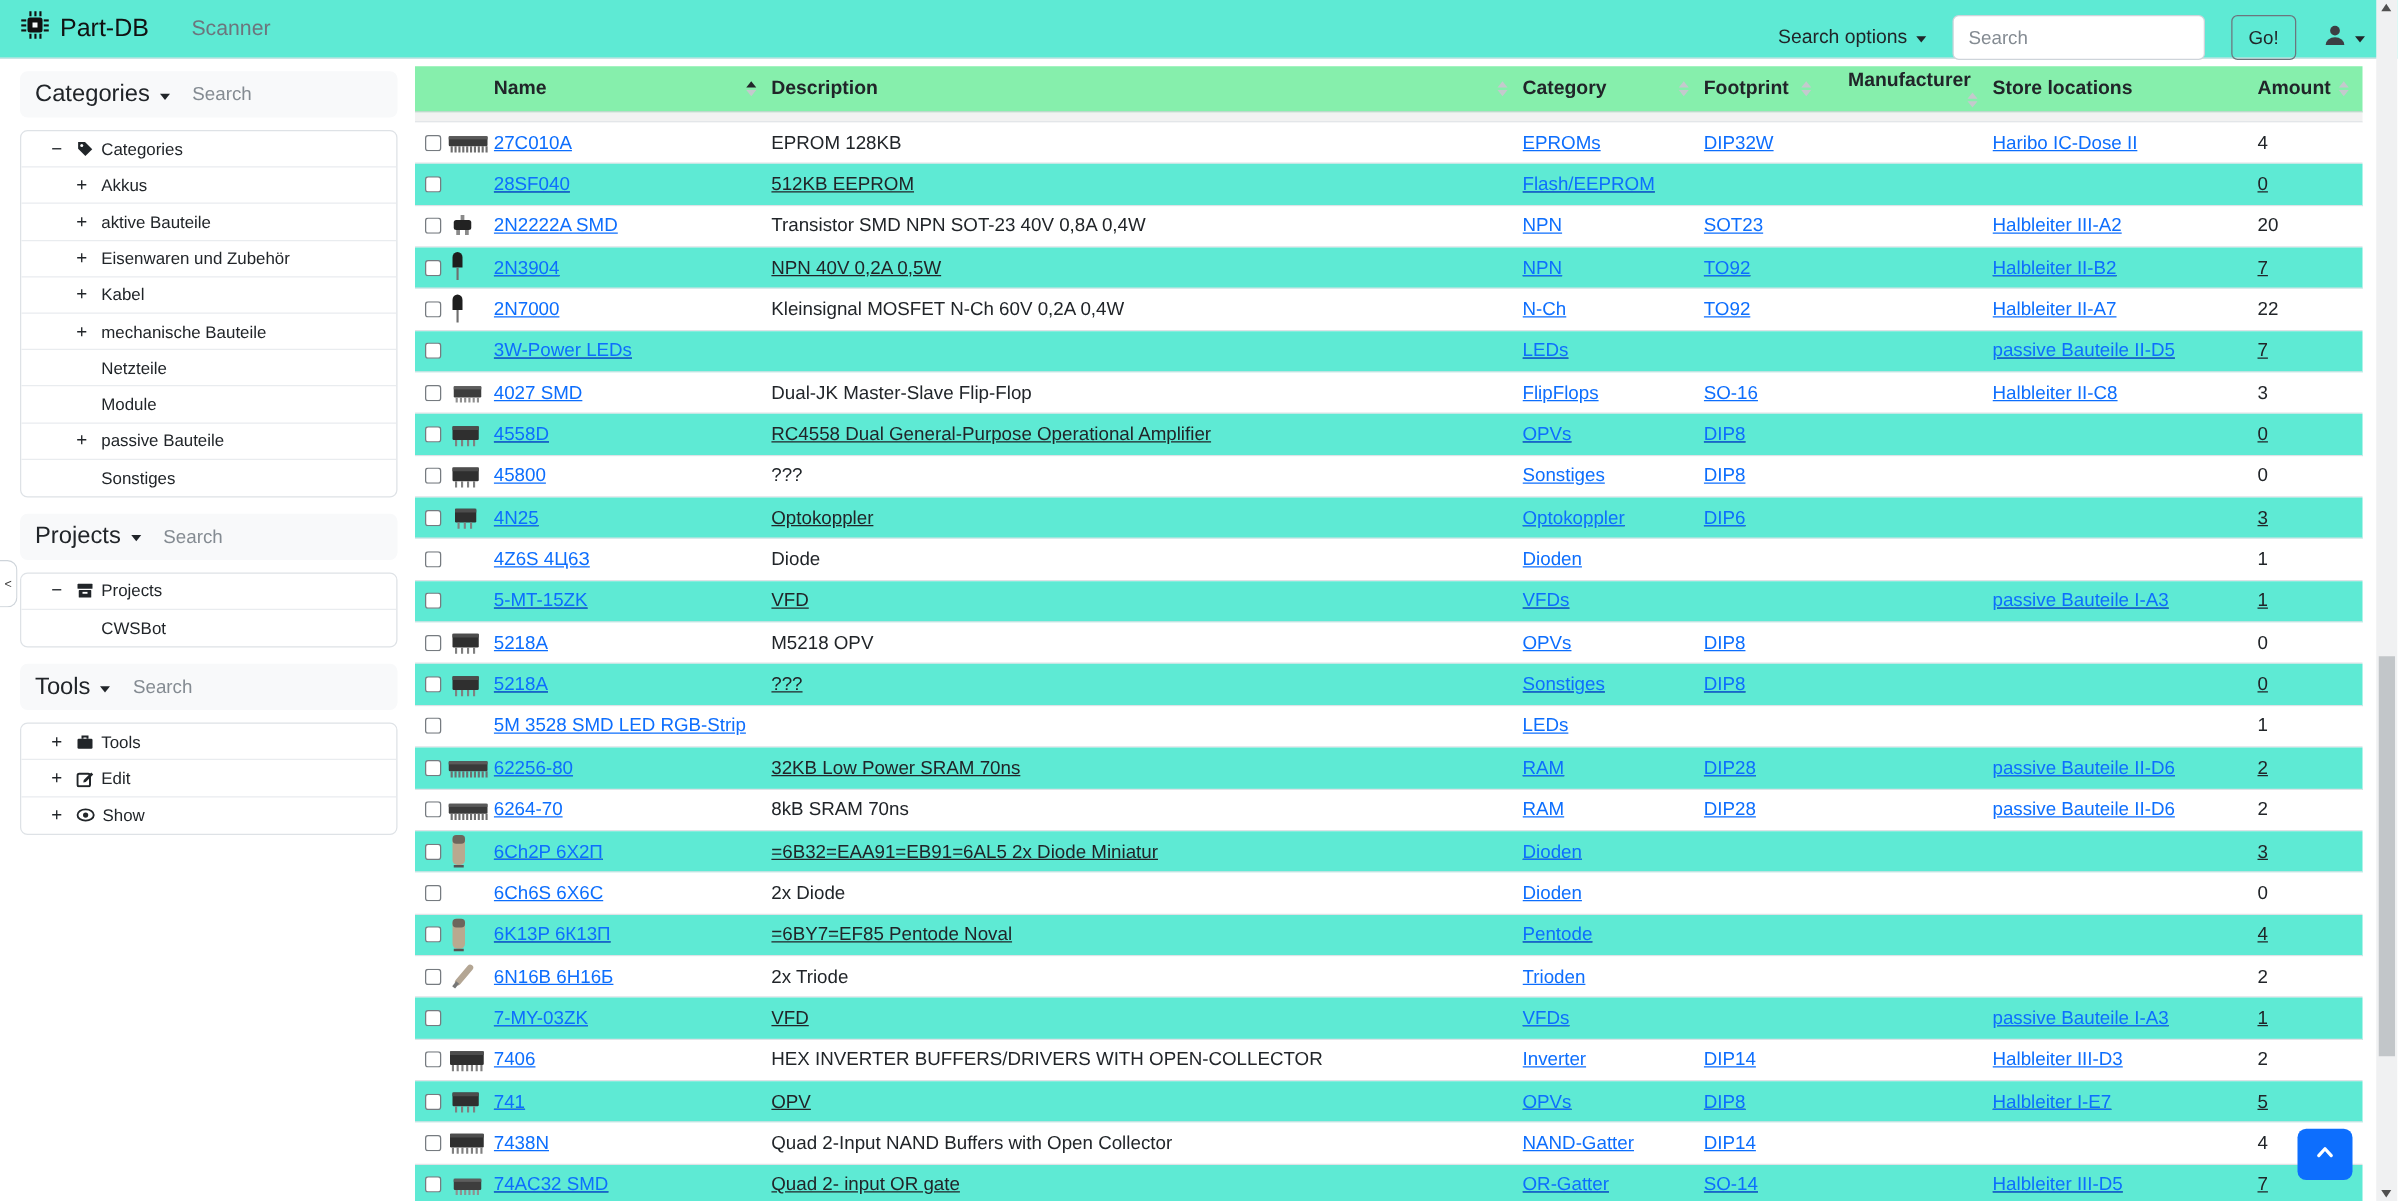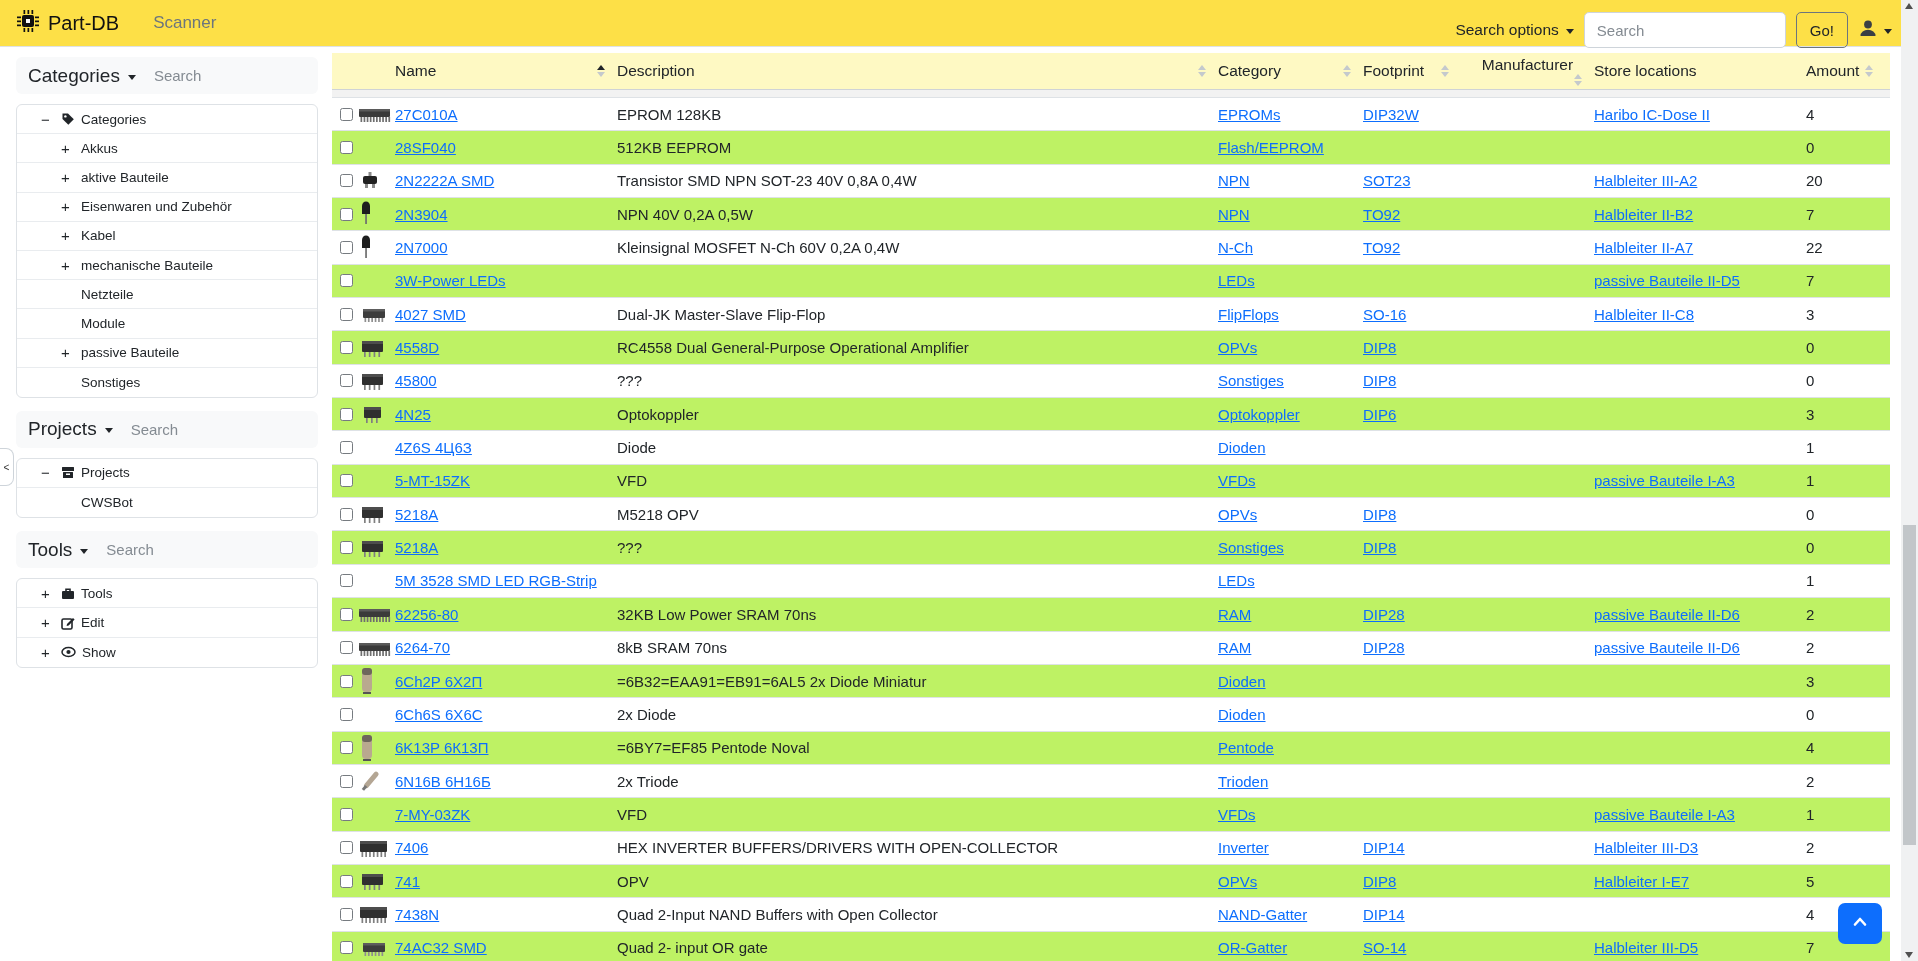--- a/index.html
+++ b/index.html
@@ -7,24 +7,24 @@
   body {
     font-family: "Liberation Sans", sans-serif;
     color: #212529; background: #fff;
     overflow: hidden; position: relative;
   }
   a { cursor: pointer; }
   .lnk { color: #0d6efd; text-decoration: underline; }
 
   
   .navbar { position: absolute; top:0; left:0; width:1918px; height:47px;
-    background:#fde047; border-bottom:1px solid #dee2e6; display:flex; align-items:center; z-index:5; }
+    background:#5eead4; border-bottom:1px solid #dee2e6; display:flex; align-items:center; z-index:5; }
   .brand { display:flex; align-items:center; gap:8px; margin-left:16px; font-size:20px; color:#111; }
   .nav-scanner { margin-left:34px; color:#6c757d; font-size:17px; text-decoration:none; }
-  .nav-right { position:absolute; right:26px; top:0; height:60px; display:flex; align-items:center; gap:10px; }
+  .nav-right { position:absolute; right:26px; top:0; height:60px; display:flex; align-items:center; gap:21px; }
   .search-opts { font-size:15.5px; display:flex; align-items:center; gap:7px; cursor:pointer; }
   .caret { width:0; height:0; border-left:4.5px solid transparent; border-right:4.5px solid transparent;
     border-top:5px solid #212529; display:inline-block; margin-top:2px; }
   .search-input { width:202px; height:36px; border:1px solid #ced4da; border-radius:5px;
     padding:0 12px; font-size:15px; font-family:inherit; color:#212529; background:#fff; }
   .search-input::placeholder { color:#848b92; }
   .go-btn { height:36px; padding:0 13px; border:1px solid #6c757d; border-radius:5px;
     background:transparent; font-size:15px; color:#212529; font-family:inherit; cursor:pointer; }
   .user-menu { display:flex; align-items:center; gap:6px; cursor:pointer; }
 
@@ -43,34 +43,34 @@
   .tree-row:last-child { border-bottom:0; }
   .tree-row .toggle { width:20px; font-size:15px; color:#212529; }
   .tree-row .tree-ic { display:flex; margin-right:6px; }
   .collapse-handle { position:absolute; left:0; top:448px; width:14px; height:38px;
     border:1px solid #ced4da; border-left:0; border-radius:0 8px 8px 0; background:#fff;
     display:flex; align-items:center; justify-content:center; font-size:10px; color:#333; cursor:pointer; z-index:4; }
 
   
   .table { position:absolute; left:332px; top:53px; width:1558px; }
   .t-head { display:flex; align-items:center; height:37px; border-bottom:1px solid #cfd3d6;
-    font-weight:normal; font-size:15.5px; background:#fef9c3; }
+    font-weight:bold; font-size:15.5px; background:#86efac; }
   .hcell { display:flex; align-items:center; cursor:pointer; }
   .hcell .sorts { margin-left:auto; margin-right:12px; }
   .hcell.c-amt .sorts { margin-left:6px; margin-right:0; }
   .sorts { display:flex; flex-direction:column; gap:2px; }
   .tri-up { width:0; height:0; border-left:4px solid transparent; border-right:4px solid transparent;
     border-bottom:5px solid #c4c9cd; }
   .tri-dn { width:0; height:0; border-left:4px solid transparent; border-right:4px solid transparent;
     border-top:5px solid #c4c9cd; }
   .tri-up.on { border-bottom-color:#212529; }
   .t-sliver { height:8px; background:#f2f2f2; border-bottom:1px solid #dee2e6; }
   .t-row { display:flex; align-items:center; height:33.35px; border-bottom:1px solid #dee2e6;
     font-size:15px; background:#fff; }
-  .t-row.odd { background:#bef264; }
+  .t-row.odd { background:#5eead4;text-decoration:underline; }
   .cell { display:flex; align-items:center; overflow:hidden; white-space:nowrap; }
   .c-lead { width:63px; }
   .c-check { width:25px; padding-left:8px; }
   .c-thumb { width:38px; padding-left:1px; }
   .c-name { width:222px; }
   .c-desc { width:601px; }
   .c-cat { width:145px; }
   .c-foot { width:98px; }
   .c-mfr { width:133px;flex-direction:column; }
   .c-store { width:209px; }

